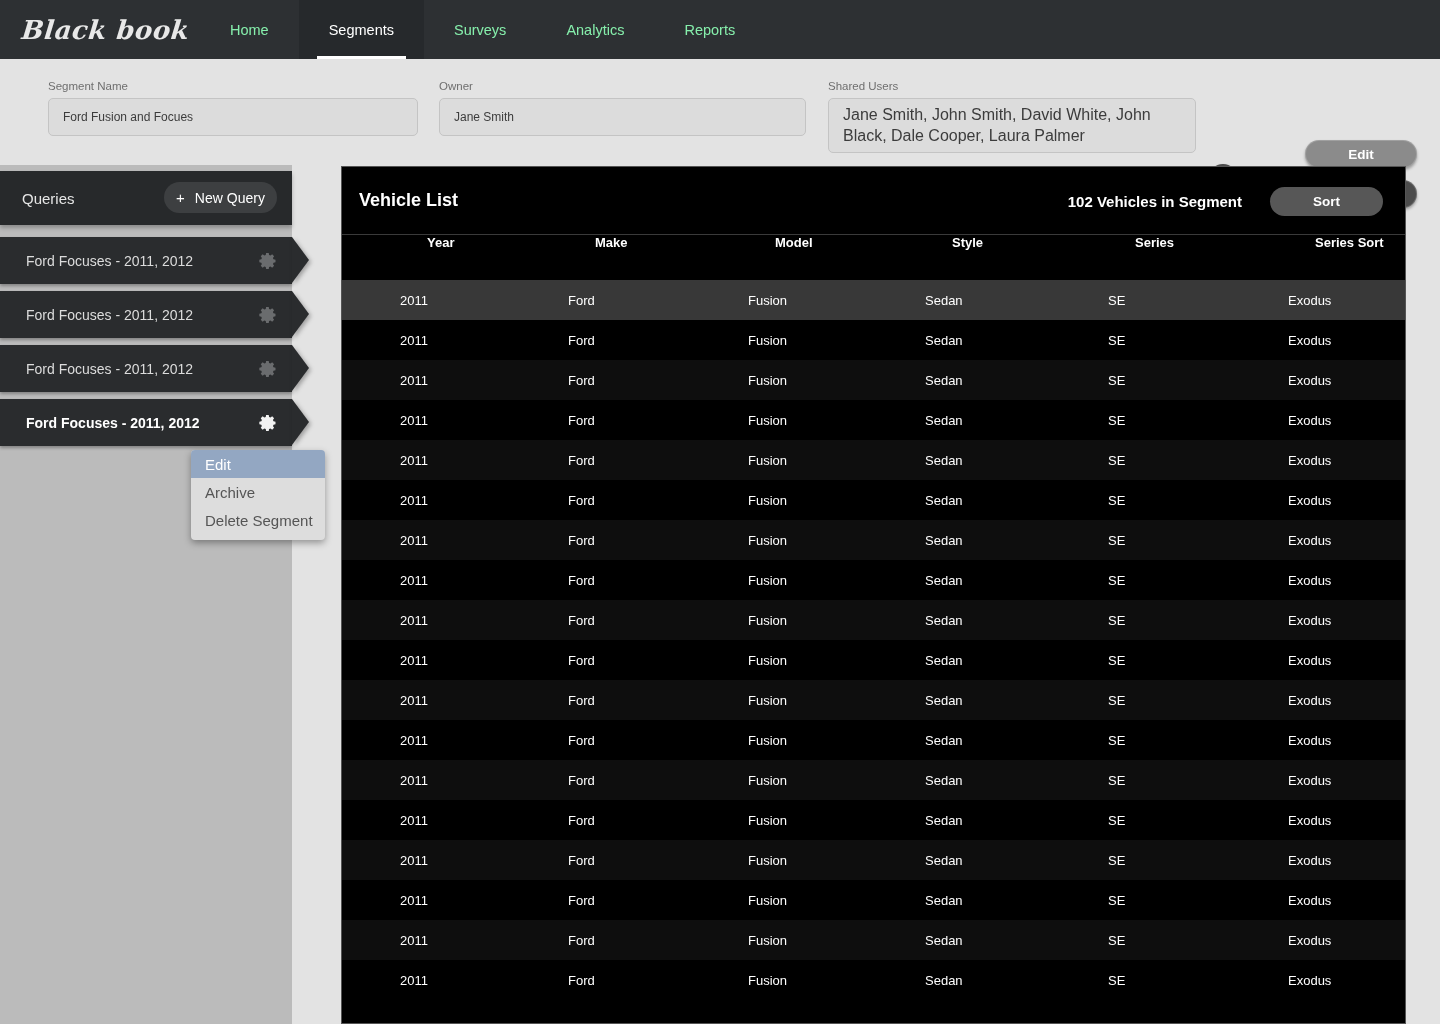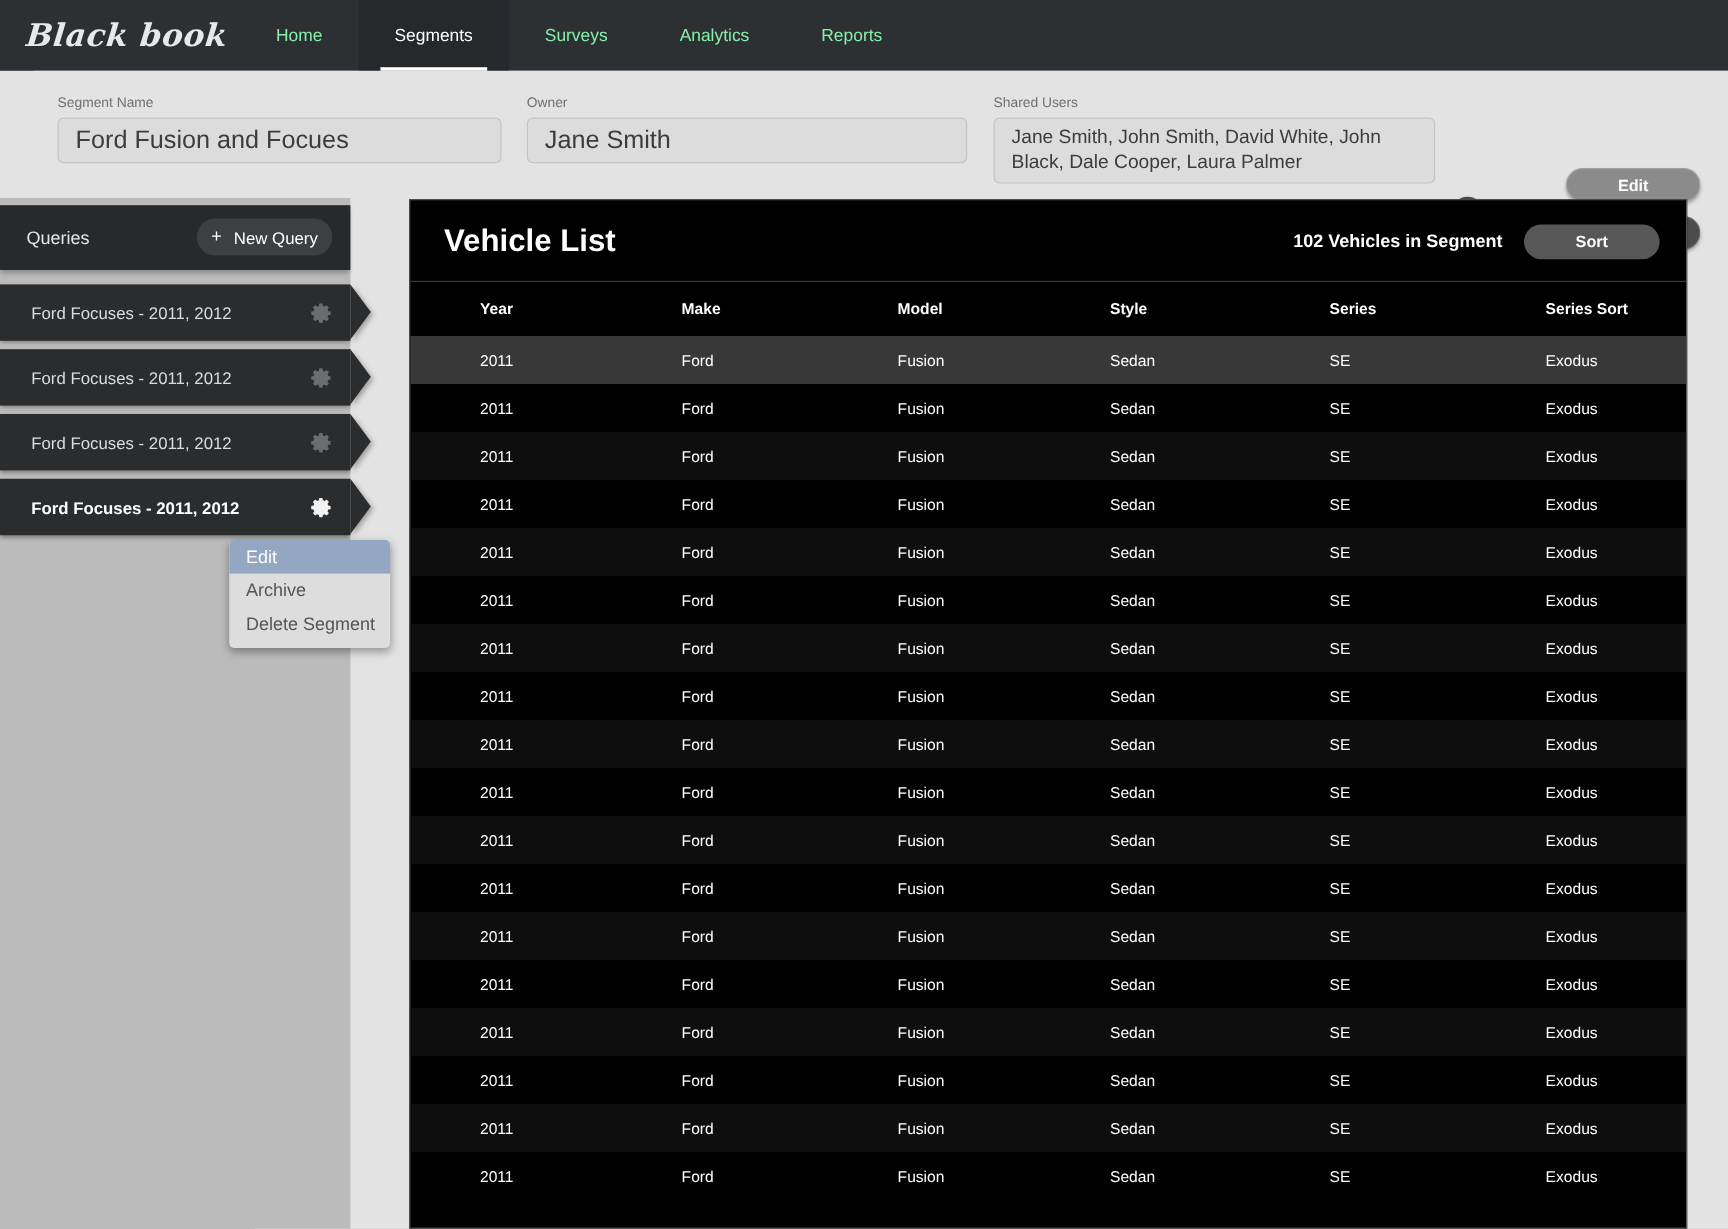--- a/index.html
+++ b/index.html
@@ -43,21 +43,21 @@
     position: absolute; left: 0; top: 59px; width: 1440px; height: 106px;
     background: #e3e3e3;
     margin-left: 28px;
   }
   .field { position: absolute; }
   .field .flabel {
     font-size: 11.5px; color: #6f6f6f; margin-bottom: 6px; display: block;
   }
   .fbox {
     background: #dcdcdc; border: 1px solid #c4c4c4; border-radius: 5px;
-    color: #3c3c3c; font-size: 21px;
+    color: #3c3c3c; font-size: 12px;
     display: flex; align-items: center;
     padding: 0 14px;
   }
   #f-segment { left: 20px; top: 21px; width: 370px; }
   #f-segment .fbox { height: 38px; }
   #f-owner { left: 411px; top: 21px; width: 367px; }
   #f-owner .fbox { height: 38px; }
   #f-shared { left: 800px; top: 21px; width: 368px; }
   #f-shared .fbox {
     height: 55px; align-items: center; line-height: 1.3; padding: 6px 14px;
@@ -152,34 +152,34 @@
     background: #000000;
     border: 1px solid #555555;
     overflow: hidden;
   }
   .panel-head {
     position: relative; height: 68px; background: #000000;
     border-bottom: 1px solid #3a3a3a;
     display: flex; align-items: center;
   }
   .panel-title {
-    padding-left: 28px; color: #ffffff; font-size: 26px; font-weight: bold;
+    padding-left: 17px; color: #ffffff; font-size: 18px; font-weight: bold;
   }
   .panel-right {
     position: absolute; right: 22px; top: 0; height: 68px;
-    display: flex; align-items: center; gap: 18px;
+    display: flex; align-items: center; gap: 28px;
   }
   .veh-count { color: #ffffff; font-size: 15px; font-weight: bold; }
   .sortbtn {
     width: 113px; height: 29px; border-radius: 15px;
     background: #575757; color: #ffffff; font-size: 13.5px; font-weight: bold;
     display: flex; align-items: center; justify-content: center; cursor: pointer; text-align: right;
   }
 
-  .thead { display: flex; height: 45px; align-items: center; background: #000000; }
+  .thead { display: flex; height: 45px; align-items: flex-start; background: #000000; padding-left: 27px; }
   .thead .th {
     color: #ffffff; font-size: 13px; font-weight: bold;
   }
   .trow { display: flex; height: 40px; align-items: center; }
   .trow .td { color: #ffffff; font-size: 13px; }
   .trow.alt { background: #0e0e0e; }
   .trow.first { background: #383838; }
 
   .col { flex: none; }
   .c0 { width: 58px; }

